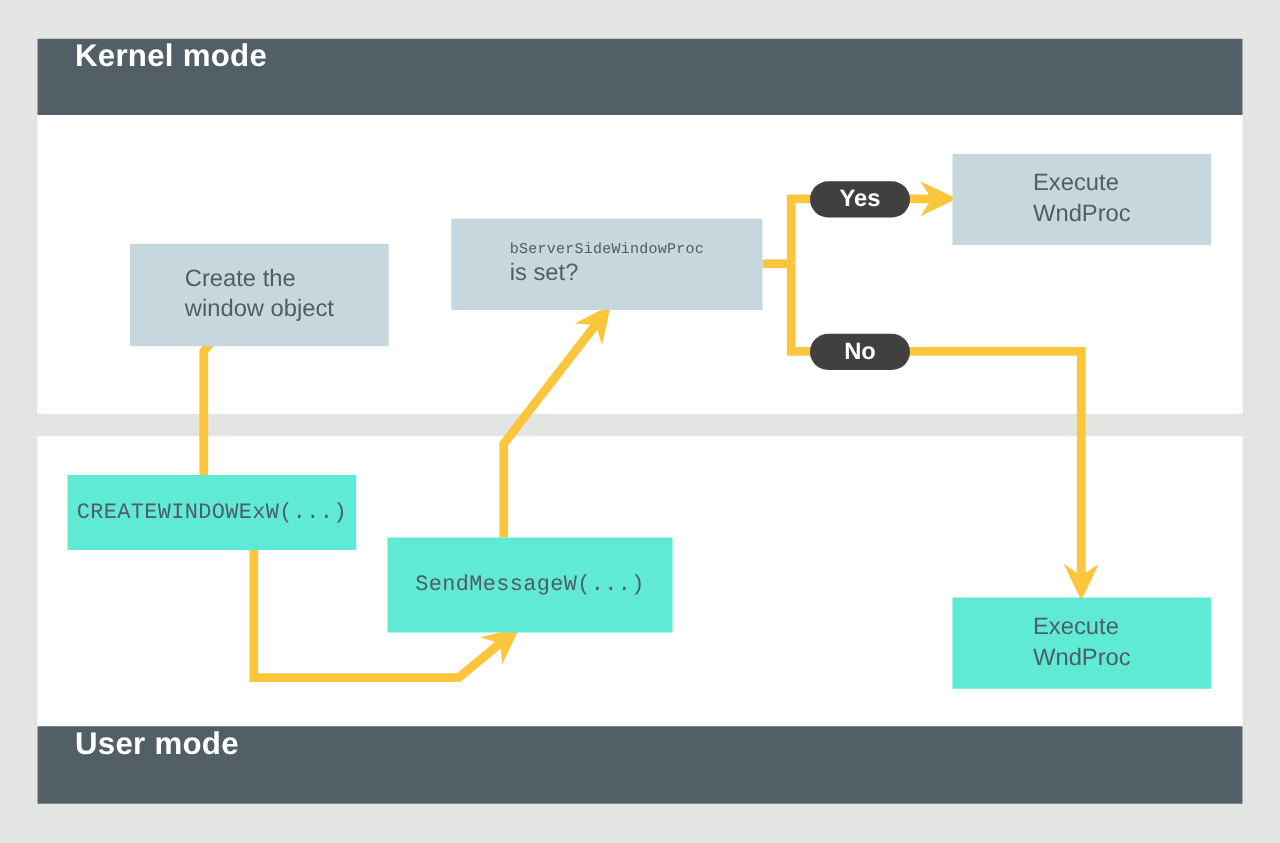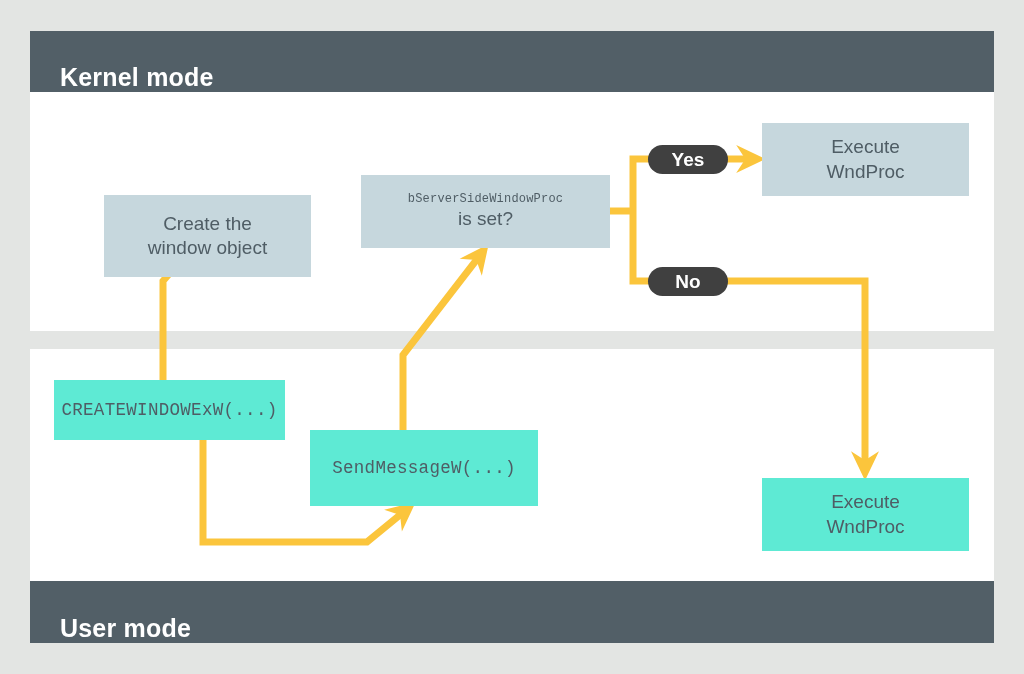--- a/index.html
+++ b/index.html
@@ -21,37 +21,37 @@
 
   
   .panel {
     position: absolute;
     background: #ffffff;
   }
   .band {
     position: absolute;
     background: #525f67;
     display: flex;
-    align-items: flex-end;
+    align-items: flex-start;
   }
   .band-label {
     color: #ffffff;
     font-size: 25px;
     font-weight: bold;
     letter-spacing: 0.2px;
     padding-left: 30px;
   }
 
   
   .node {
     position: absolute;
     display: flex;
     align-items: center;
     justify-content: center;
-    text-align: center;
+    text-align: left;
     box-sizing: border-box;
   }
   .node.kernel { background: #c6d7dd; }
   .node.user   { background: #5eead4; }
   .node .label {
     color: #4f5d65;
     font-size: 19px;
     line-height: 1.28;
   }
   .node .label.mono {

